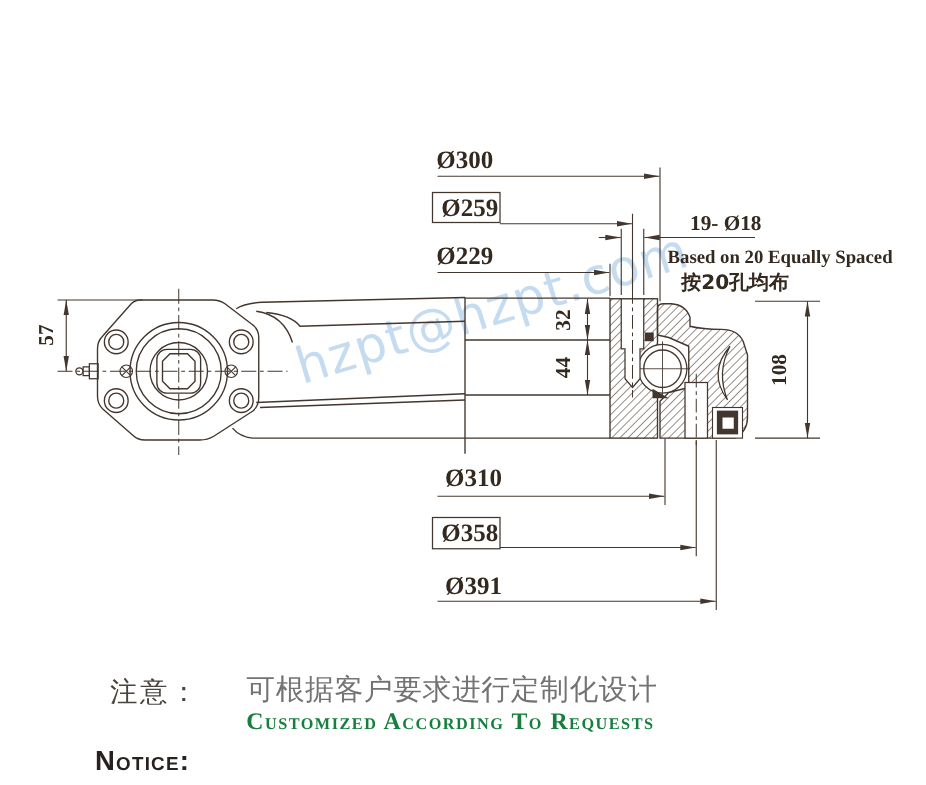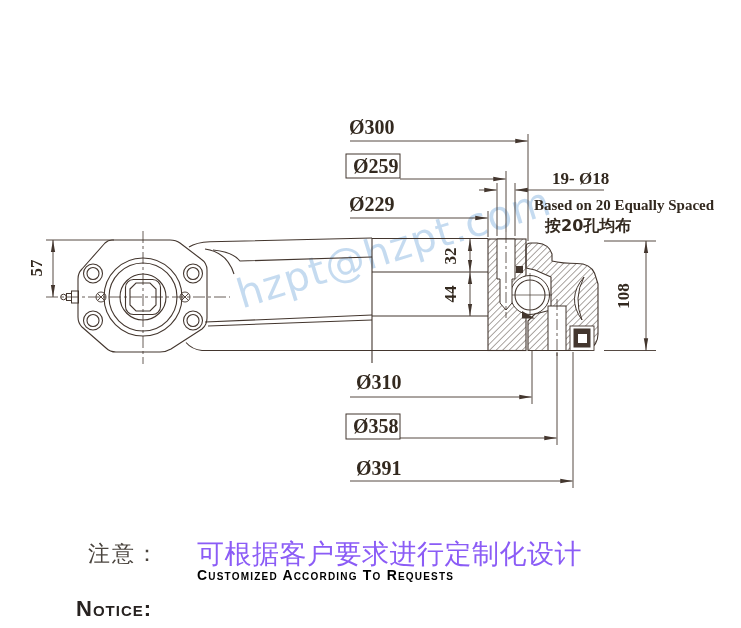--- a/index.html
+++ b/index.html
@@ -13,26 +13,26 @@
   svg text{font-family:"Liberation Serif", serif;font-weight:bold;fill:#33291f;}
   .dimtxt{font-size:20px;}
   .dimtxt-sm{font-size:17px;}
   .rot{font-size:17px;}
   .note-en{font-size:15px;}
   .note-zh{font-size:16px;font-family:"DejaVu Sans", sans-serif;}
   #notice{position:absolute;left:0;top:0;width:741px;height:628px;z-index:2;pointer-events:none;}
   #notice span{position:absolute;white-space:nowrap;}
   .n-zh-label{left:88px;top:539px;font-size:22px;letter-spacing:2px;color:#4a443e;
     font-family:"DejaVu Sans", sans-serif;}
-  .n-zh-text{left:197px;top:536px;font-size:27px;letter-spacing:0.5px;color:#8b5cf6;
+  .n-zh-text{left:197px;top:536px;font-size:23px;letter-spacing:0.5px;color:#737373;
     font-family:"DejaVu Sans", sans-serif;}
   .n-en-label{left:76px;top:596px;font-size:22px;font-weight:bold;color:#272220;
     font-variant:small-caps;letter-spacing:1px;font-family:"Liberation Sans", sans-serif;}
-  .n-en-text{left:197px;top:567px;font-size:14px;font-weight:bold;color:#000000;
-    font-variant:small-caps;letter-spacing:1.2px;font-family:Liberation Sans, sans-serif;}
+  .n-en-text{left:197px;top:567px;font-size:19px;font-weight:bold;color:#15803d;
+    font-variant:small-caps;letter-spacing:1.2px;font-family:Liberation Serif, serif;}
 </style>
 </head>
 <body>
 
 <div id="stage">
 
   <div id="watermark">hzpt@hzpt.com</div>
 
   <svg width="741" height="628" viewBox="0 0 741 628">
     <defs>

